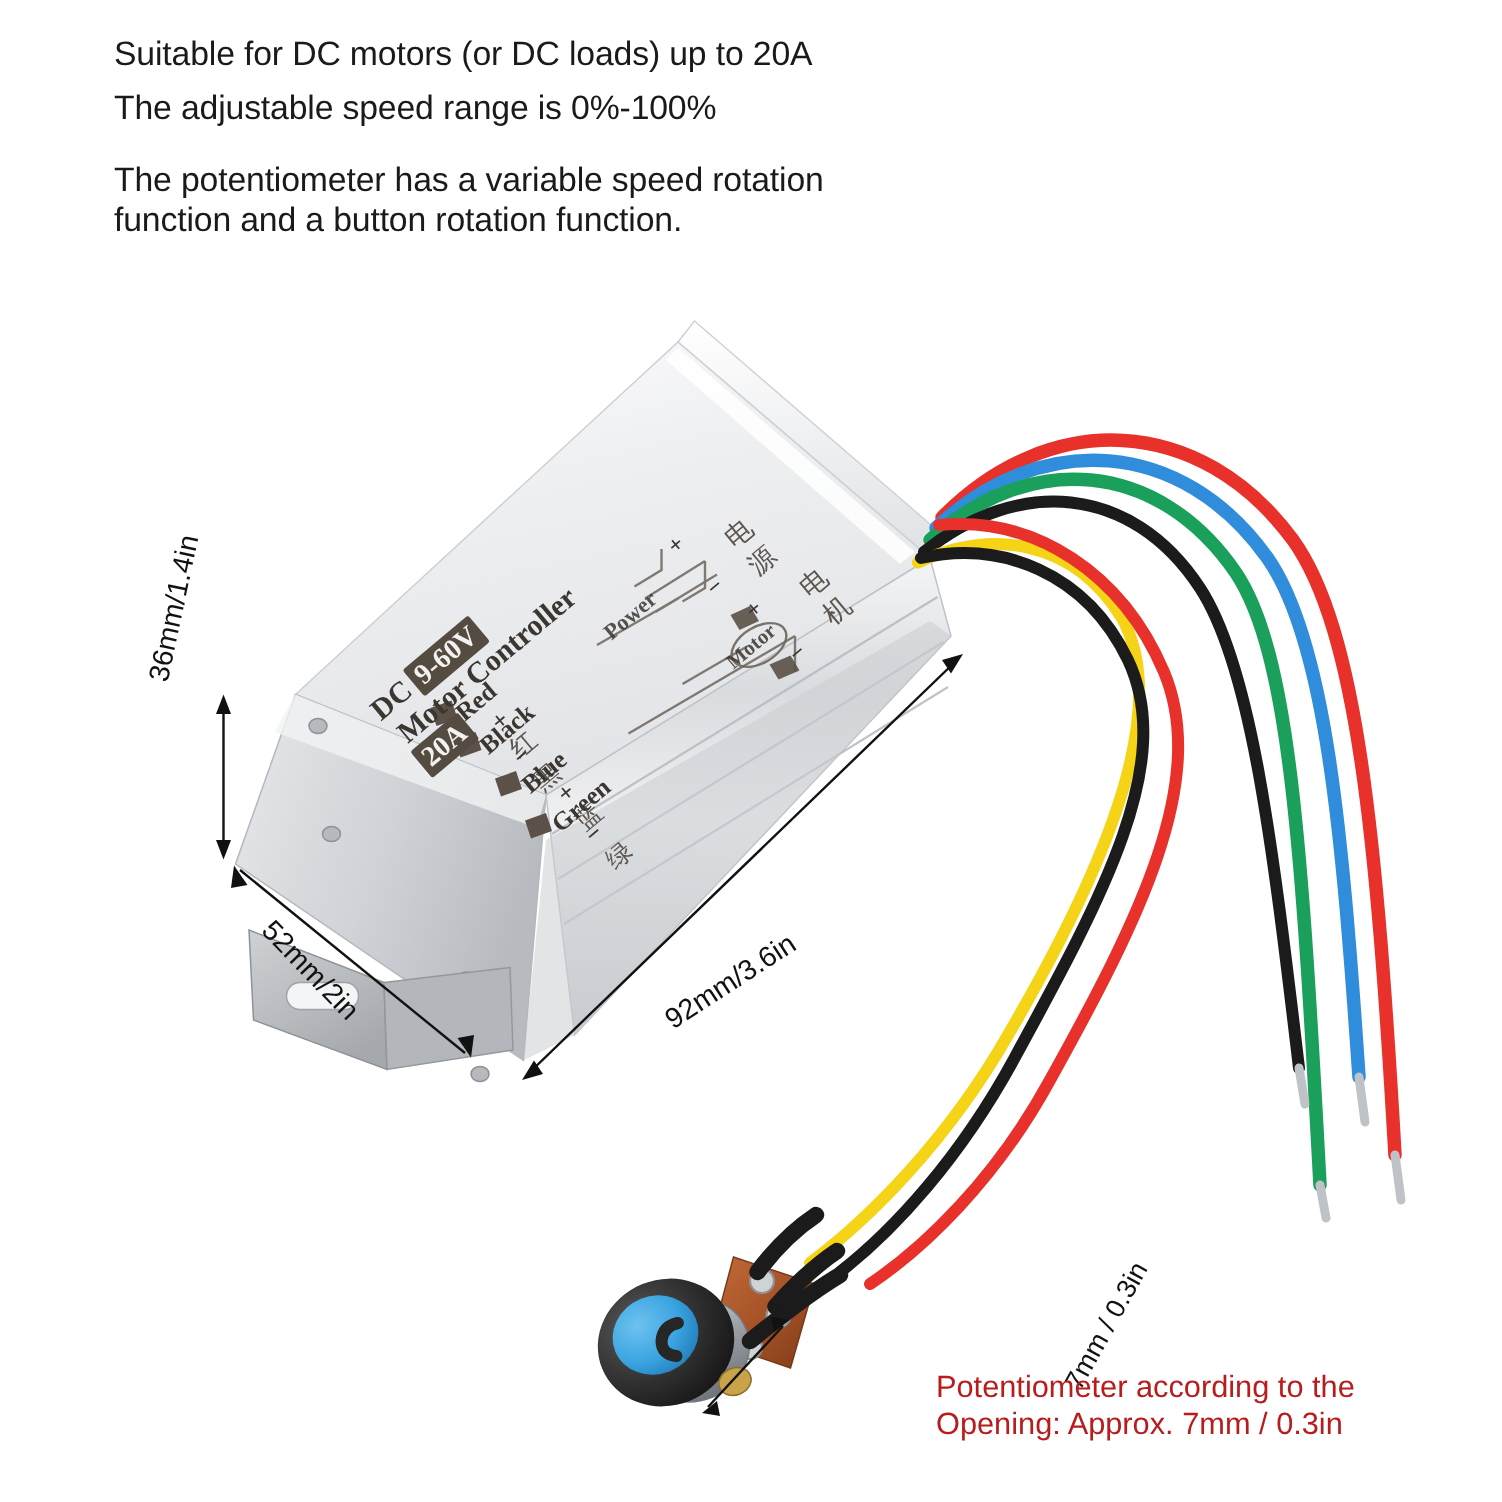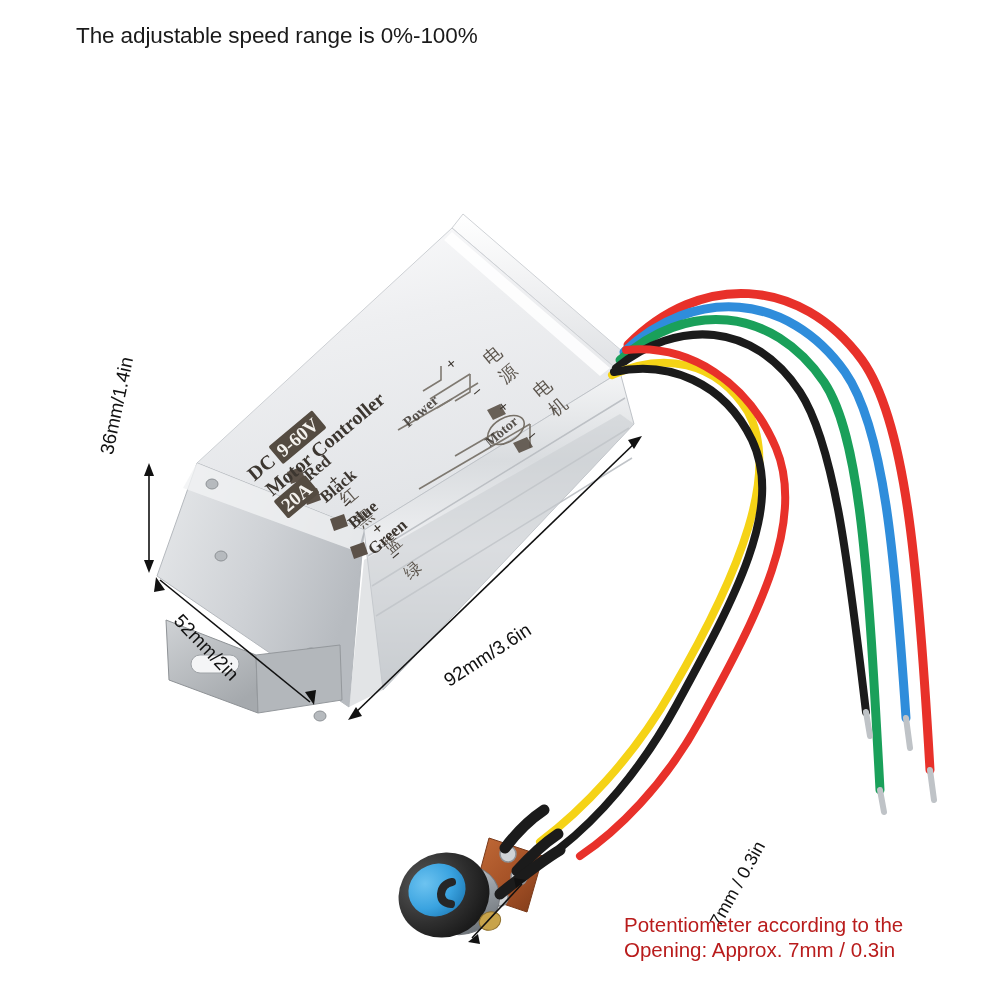--- a/index.html
+++ b/index.html
@@ -52,21 +52,24 @@
     border-radius:2px;padding:1px 4px;white-space:nowrap;
   }
   .cn{font-family:"DejaVu Sans",sans-serif;font-weight:normal;color:#5c554d;}
 </style>
 </head>
 <body>
 
 <div class="stage">
 
   <div class="features">
+    <p class="feat f1">Suitable for DC motors (or DC loads) up to 20A</p>
     <p class="feat f2">The adjustable speed range is 0%-100%</p>
+    <p class="feat f3">The potentiometer has a variable speed rotation
+function and a button rotation function.</p>
   </div>
 
   <div class="photo">
   <svg width="1001" height="1001" viewBox="0 0 1001 1001" xmlns="http://www.w3.org/2000/svg">
     <defs>
       <linearGradient id="gFace" x1="0" y1="0" x2="0.3" y2="1">
         <stop offset="0%" stop-color="#fcfcfd"></stop>
         <stop offset="40%" stop-color="#eeeff1"></stop>
         <stop offset="100%" stop-color="#e2e4e7"></stop>
       </linearGradient>

